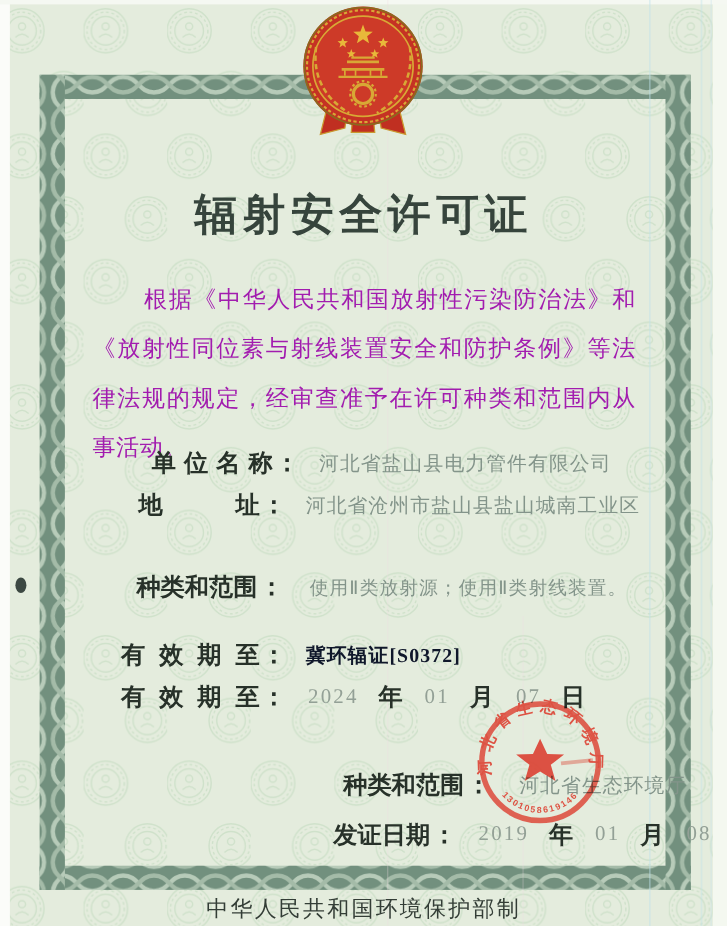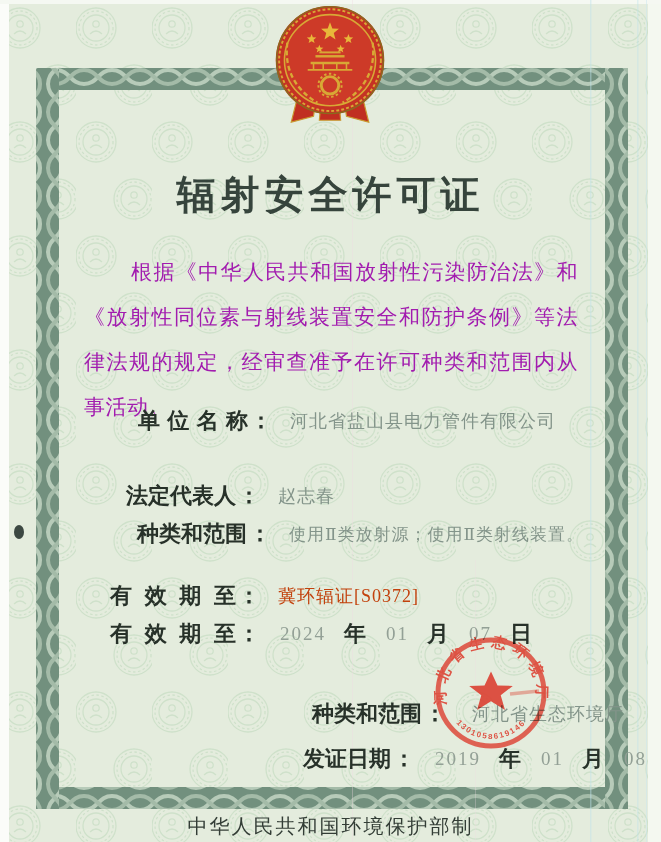--- a/index.html
+++ b/index.html
@@ -121,34 +121,34 @@
 
     <div class="abs title">辐射安全许可证</div>
 
     <div class="abs intro">根据《中华人民共和国放射性污染防治法》和《放射性同位素与射线装置安全和防护条例》等法律法规的规定，经审查准予在许可种类和范围内从事活动。</div>
 
     <div class="row" style="left:126px;top:406px;margin-left:12px;">
       <span class="label w1">单位名称</span><span class="colon">：</span>
       <span class="value">河北省盐山县电力管件有限公司</span>
     </div>
 
-
-    <div class="row" style="left:126px;top:481px;">
-      <span class="label w1">法定代表人</span><span class="colon">：</span>
-      <span class="value">赵志春</span>
+    <div class="row" style="left:126px;top:444px;">
+      <span class="label w1">地址</span><span class="colon">：</span>
+      <span class="value">河北省沧州市盐山县盐山城南工业区</span>
     </div>
 
-    <div class="row" style="left:137px;top:519px;">
+
+    <div class="row" style="left:124px;top:519px;font-family:Liberation Mono, monospace;">
       <span class="label w1">种类和范围</span><span class="colon">：</span>
       <span class="value" style="font-size:17px;">使用Ⅱ类放射源；使用Ⅱ类射线装置。</span>
     </div>
 
     <div class="row" style="left:110px;top:581px;">
       <span class="label w2">有效期至</span><span class="colon">：</span>
-      <span class="value" style="color:#c2410c;">冀环辐证[S0372]</span>
+      <span class="value" style="color:#0f172a;font-weight:bold;">冀环辐证[S0372]</span>
     </div>
 
     <div class="row" style="left:110px;top:619px;">
       <span class="label w2">有效期至</span><span class="colon">：</span>
       <span class="num">2024</span>
       <span class="unit">年</span>
       <span class="num">01</span>
       <span class="unit">月</span>
       <span class="num">07</span>
       <span class="unit">日</span>

